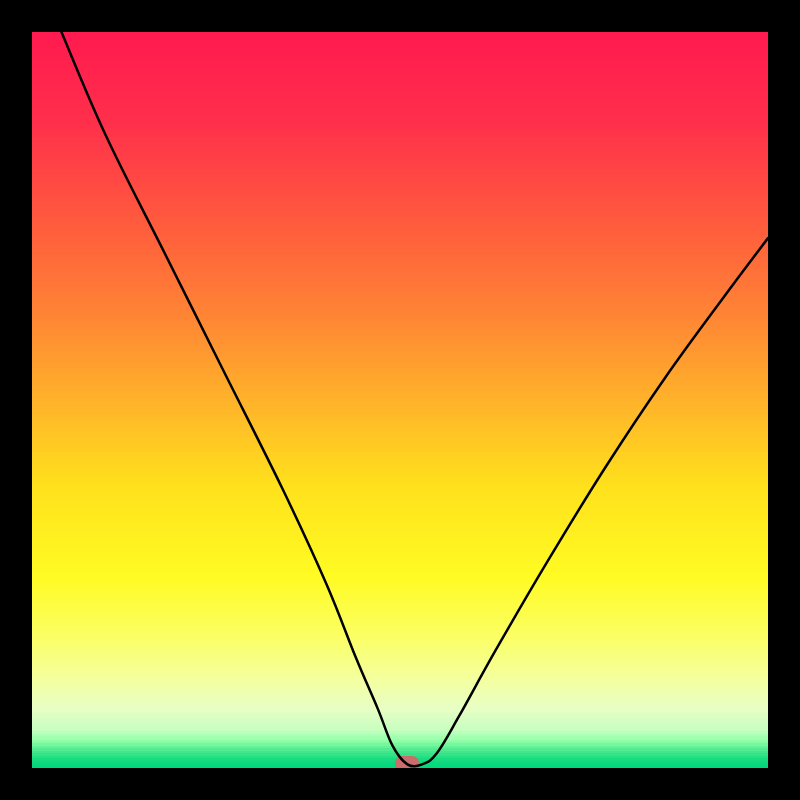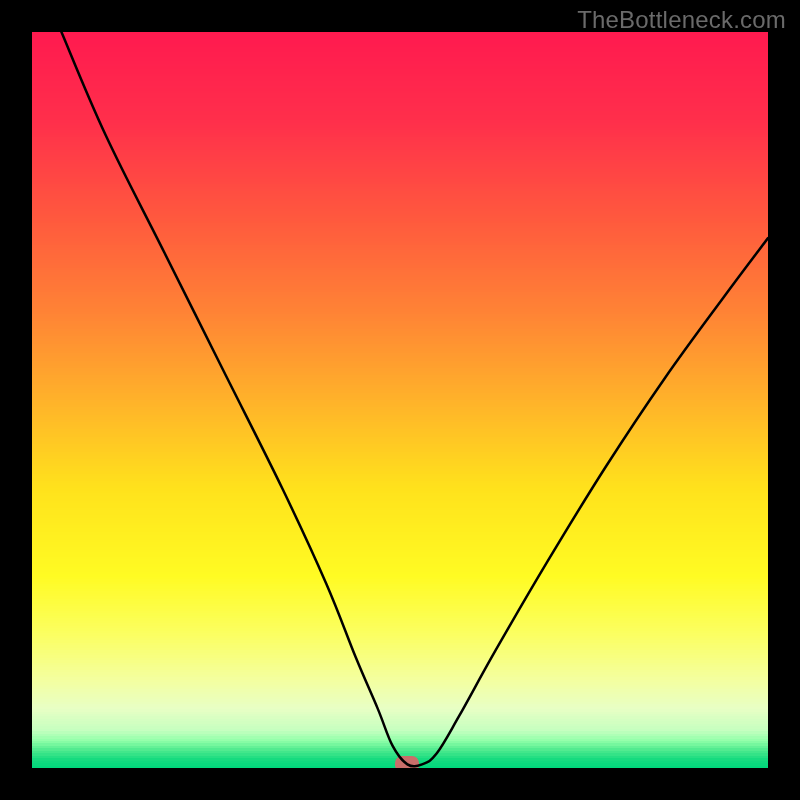--- a/index.html
+++ b/index.html
@@ -60,21 +60,20 @@
     border-radius: 7px;
     background: #c96e6a;
     z-index: 2;
     transform: translate(-50%, -50%);
   }
 </style>
 </head>
 <body>
 
 <div class="frame">
-  <div class="watermark">TheBottleneck.com</div>
 
   <div class="plot-area">
     <div class="gradient-bg" id="gradient-bg">
         <div class="strip" style="top: 0px; height: 3.05333px; background: rgb(255, 26, 79);"></div>
         <div class="strip" style="top: 2.45333px; height: 3.05333px; background: rgb(255, 27, 79);"></div>
         <div class="strip" style="top: 4.90667px; height: 3.05333px; background: rgb(255, 27, 79);"></div>
         <div class="strip" style="top: 7.36px; height: 3.05333px; background: rgb(255, 28, 79);"></div>
         <div class="strip" style="top: 9.81333px; height: 3.05333px; background: rgb(255, 28, 79);"></div>
         <div class="strip" style="top: 12.2667px; height: 3.05333px; background: rgb(255, 29, 78);"></div>
         <div class="strip" style="top: 14.72px; height: 3.05333px; background: rgb(255, 30, 78);"></div>

